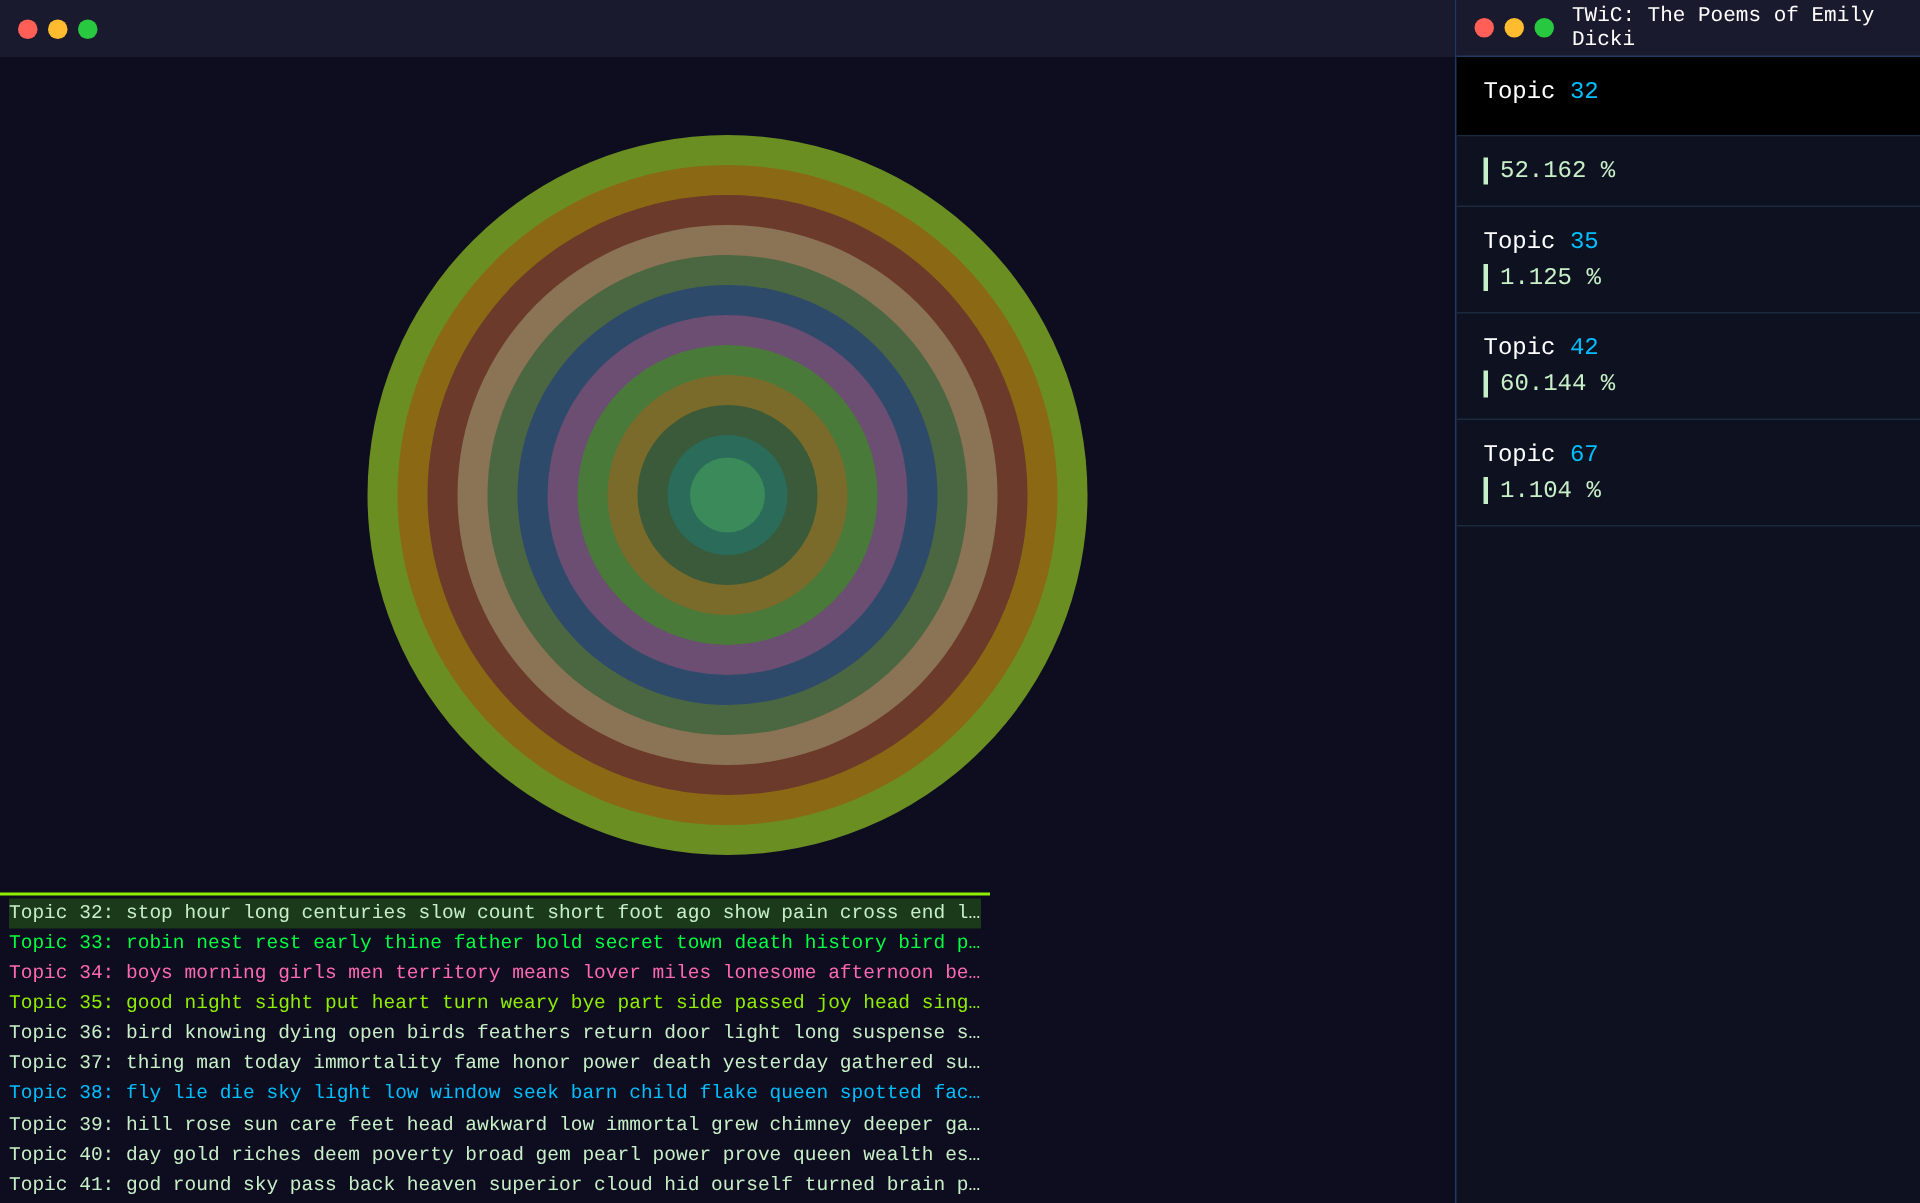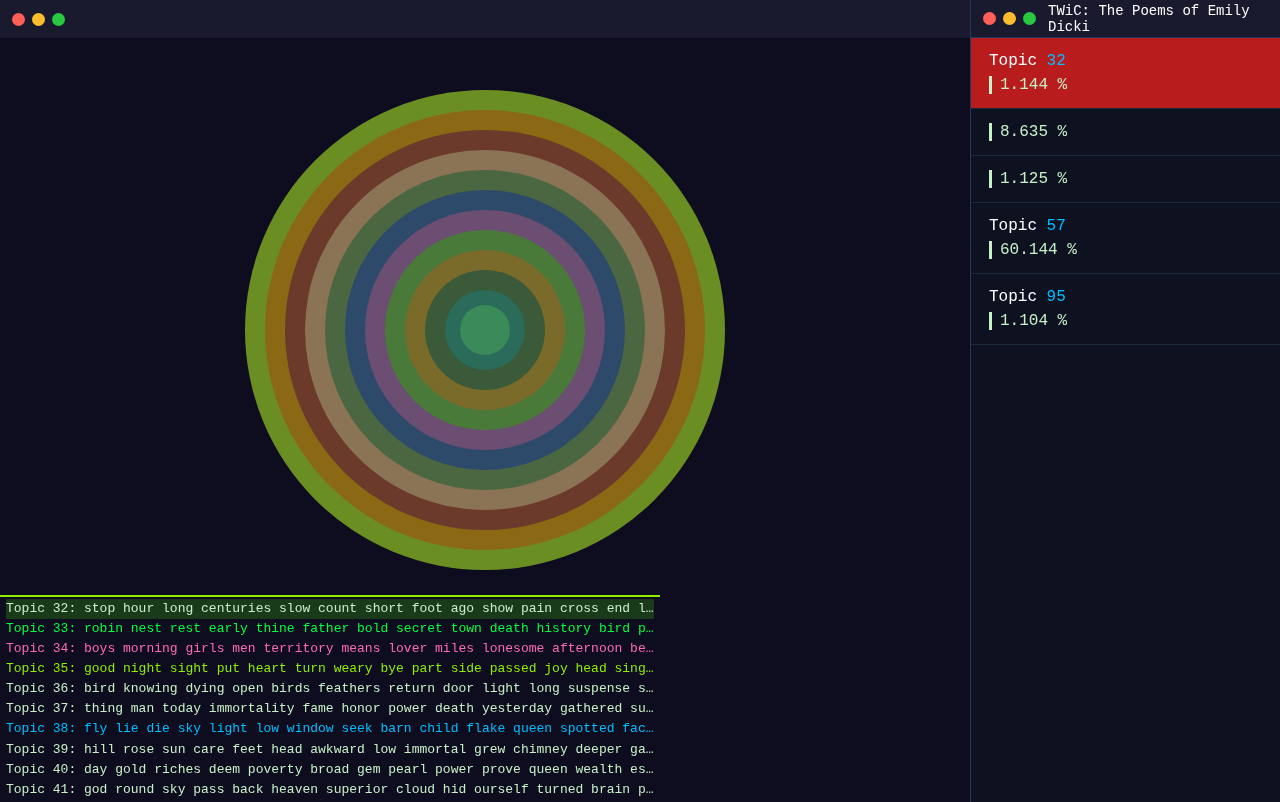--- a/index.html
+++ b/index.html
@@ -79,21 +79,21 @@
       border-bottom: 1px solid #1e3a5f;
     }
 
     .topic-item {
       padding: 14px 18px;
       border-bottom: 1px solid #1a2a3a;
       cursor: pointer;
     }
 
     .topic-item.active {
-      background: #b91c1c;
+      background: #000000;
     }
 
     .topic-item .topic-label {
       font-size: 16px;
       font-family: 'Courier New', monospace;
       margin-bottom: 6px;
     }
 
     .topic-item .topic-label .white { color: #ffffff; }
     .topic-item .topic-label .cyan { color: #00bfff; }
@@ -199,49 +199,48 @@
         <div class="titlebar-text">
           <span class="white">TWiC: The Poems of Emily Dicki</span>
         </div>
       </div>
 
       <div style="flex:1; overflow-y:auto;" id="topics-list">
       <div class="topic-item active">
     <div class="topic-label">
       <span class="white">Topic </span><span class="cyan">32</span>
     </div>
-    <div class="topic-bar">
-      <span class="bar-indicator"></span>
-      <span class="percent-text">1.144 %</span>
-    </div>
-  </div>
-          <div class="topic-item">
-    <div class="topic-bar">
-      <span class="bar-indicator"></span>
-      <span class="percent-text">8.635 %</span>
-    </div>
-  </div>
-          <div class="topic-item">
+  </div>
+          <div class="topic-item">
+    <div class="topic-bar">
+      <span class="bar-indicator"></span>
+      <span class="percent-text">52.162 %</span>
+    </div>
+  </div>
+          <div class="topic-item">
+    <div class="topic-label">
+      <span class="white">Topic </span><span class="cyan">35</span>
+    </div>
     <div class="topic-bar">
       <span class="bar-indicator"></span>
       <span class="percent-text">1.125 %</span>
     </div>
   </div>
           <div class="topic-item">
     <div class="topic-label">
-      <span class="white">Topic </span><span class="cyan">57</span>
+      <span class="white">Topic </span><span class="cyan">42</span>
     </div>
     <div class="topic-bar">
       <span class="bar-indicator"></span>
       <span class="percent-text">60.144 %</span>
     </div>
   </div>
           <div class="topic-item">
     <div class="topic-label">
-      <span class="white">Topic </span><span class="cyan">95</span>
+      <span class="white">Topic </span><span class="cyan">67</span>
     </div>
     <div class="topic-bar">
       <span class="bar-indicator"></span>
       <span class="percent-text">1.104 %</span>
     </div>
   </div>
         </div>
     </div>
 
   </div>

